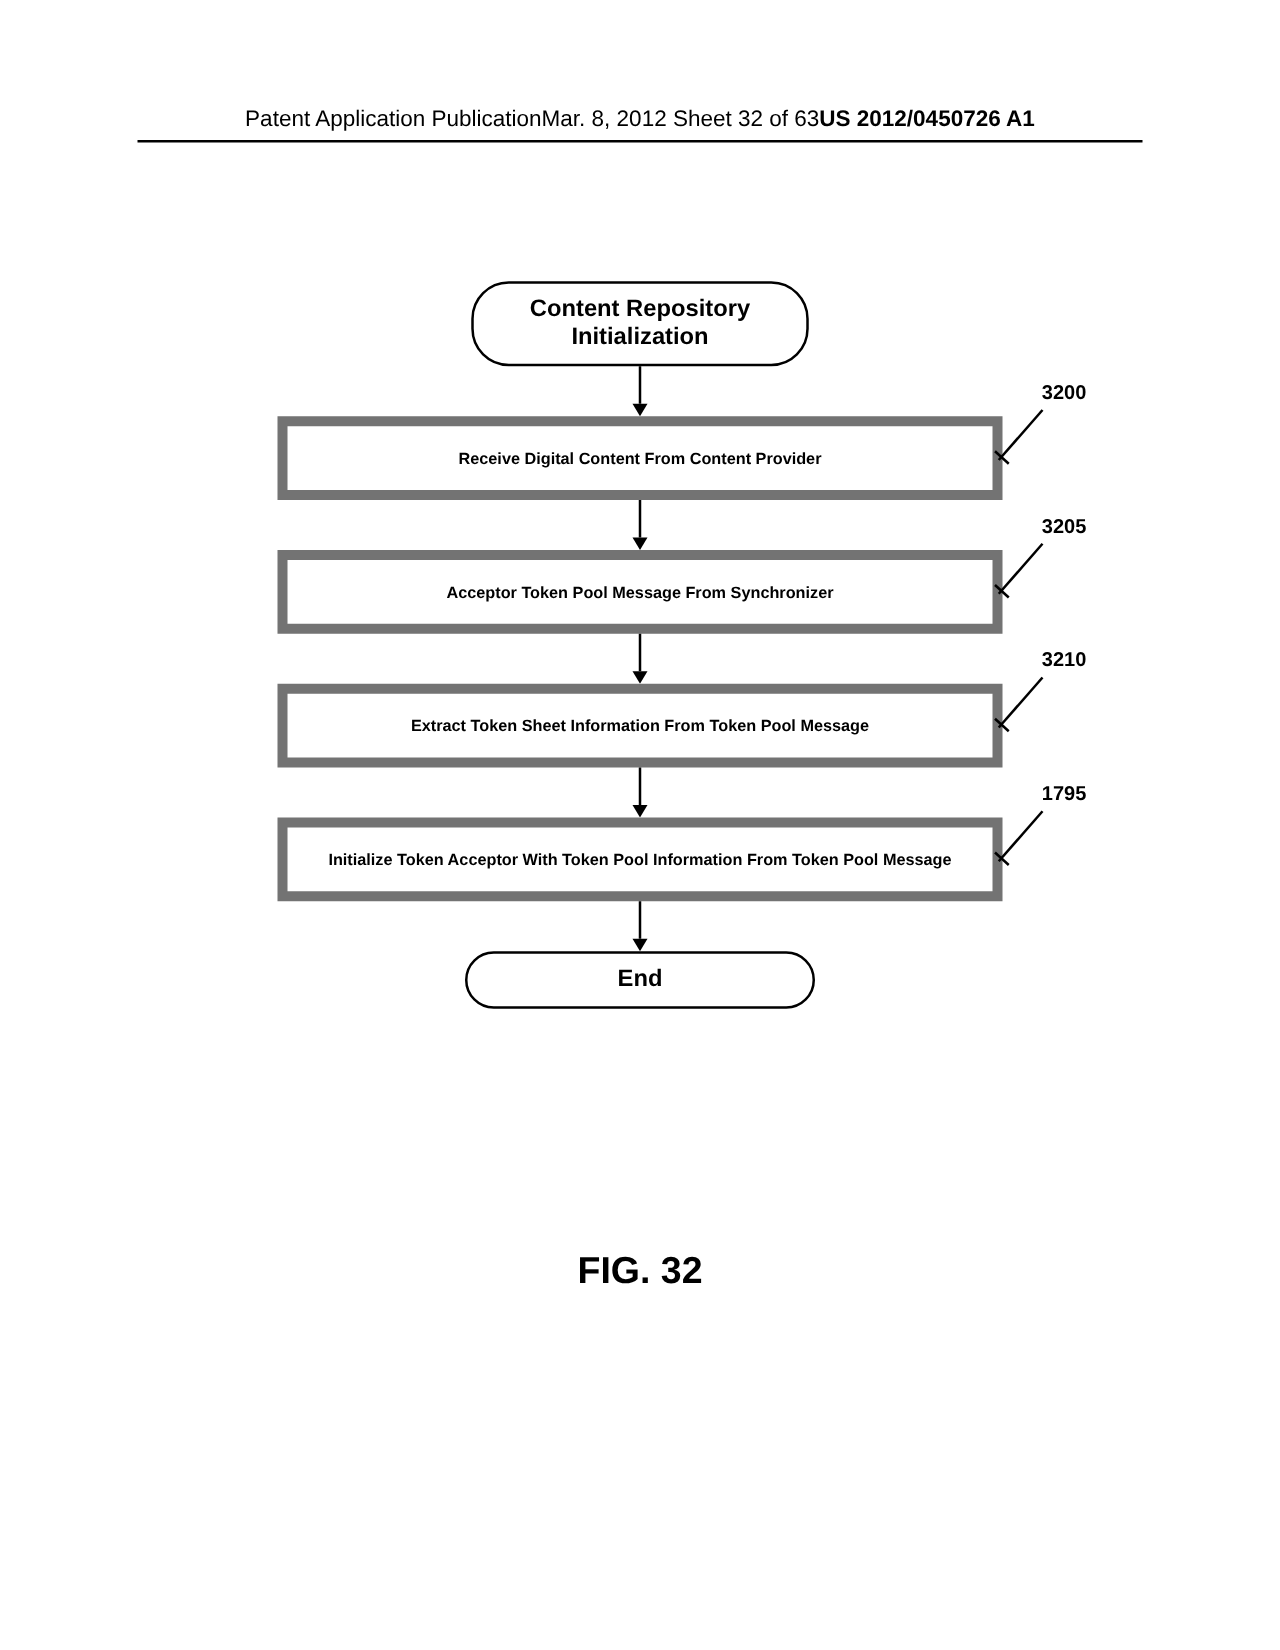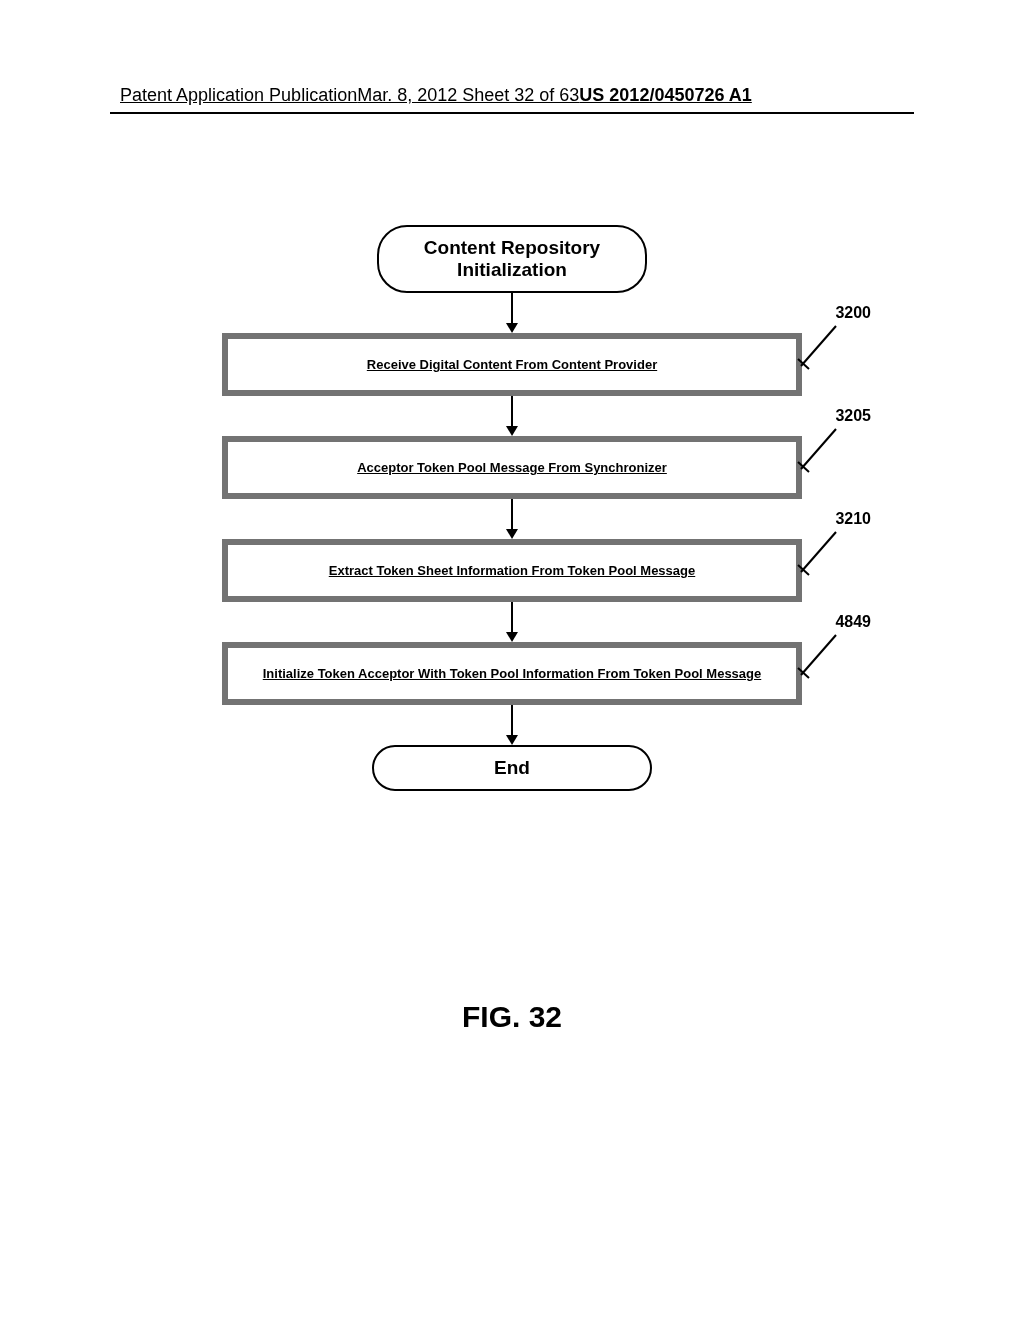--- a/index.html
+++ b/index.html
@@ -14,23 +14,22 @@
       font-family: Arial, sans-serif;
       position: relative;
     }
     .header {
       position: absolute;
       top: 85px;
       left: 0;
       right: 0;
       padding: 0 120px;
       display: flex;
-      justify-content: flex-start;
+      justify-content: center;
       font-size: 18px;
-      text-decoration: underline;
     }
     .header-left {
       font-weight: normal;
     }
     .header-center {
       font-weight: normal;
     }
     .header-right {
       font-weight: bold;
     }
@@ -55,28 +54,27 @@
       border-radius: 30px;
       padding: 10px 20px;
       text-align: center;
       font-weight: bold;
       font-size: 19px;
       background: white;
     }
     .process {
       width: 580px;
       margin: 0 auto;
-      border: 6px solid #737373;
+      border: 8px solid #737373;
       padding: 18px 20px;
       text-align: center;
       font-weight: bold;
       font-size: 13px;
       background: white;
       position: relative;
-      text-decoration: underline;
     }
     .arrow-container {
       display: flex;
       flex-direction: column;
       align-items: center;
       margin: 0 auto;
       height: 40px;
       position: relative;
     }
     .arrow-line {
@@ -180,21 +178,21 @@
     </div>
     <span>Extract Token Sheet Information From Token Pool Message</span>
   </div>
 
   <div class="arrow-container">
     <div class="arrow-line"></div>
     <div class="arrow-head"></div>
   </div>
 
   <div class="process">
-    <span class="ref-label">4849</span>
+    <span class="ref-label">1795</span>
     <div class="ref-line">
       <svg width="45" height="45">
           <line x1="0" y1="42" x2="35" y2="2" stroke="black" stroke-width="2"></line>
           <line x1="-3" y1="35" x2="8" y2="45" stroke="black" stroke-width="2"></line>
         </svg>
     </div>
     <span>Initialize Token Acceptor With Token Pool Information From Token Pool Message</span>
   </div>
 
   <div class="arrow-container">

